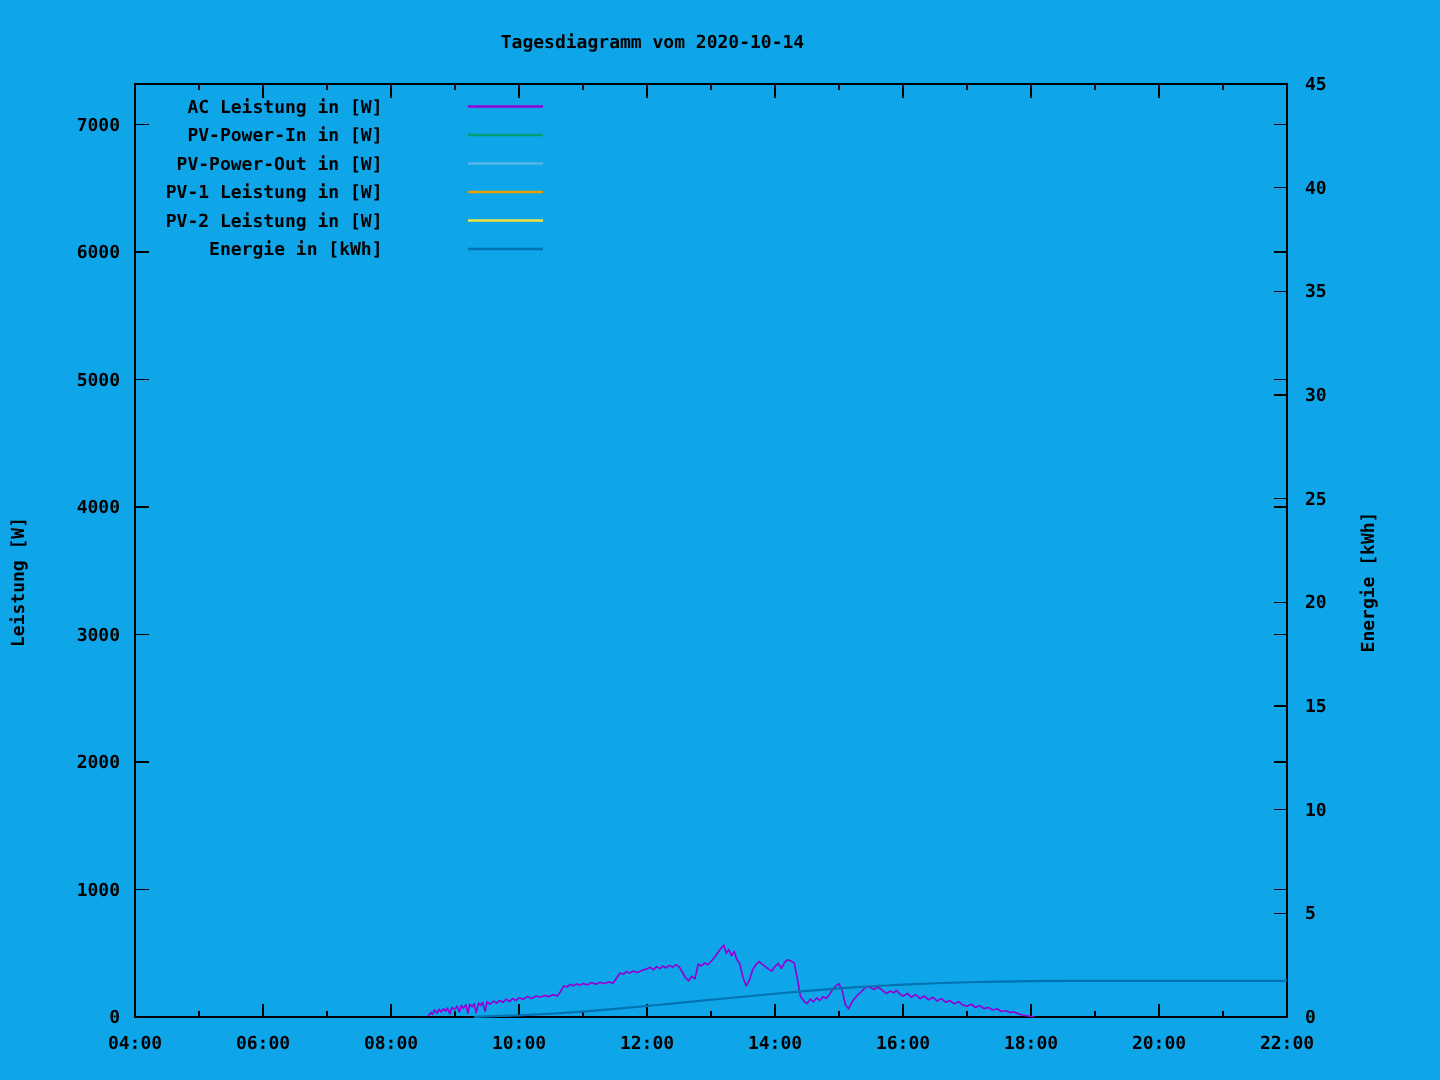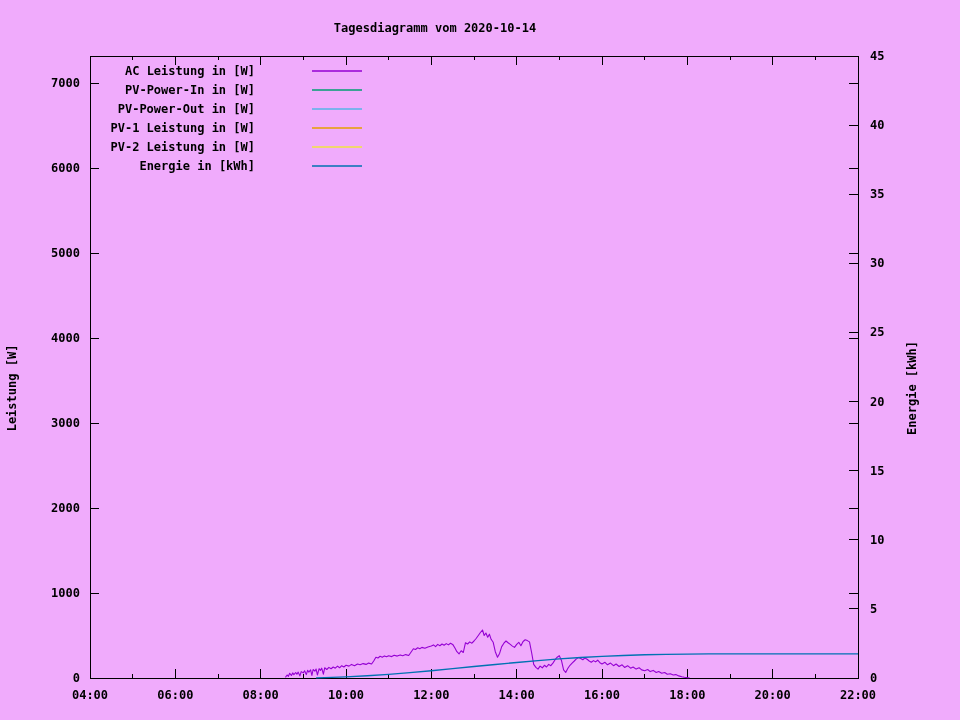--- a/index.html
+++ b/index.html
@@ -1,16 +1,16 @@
 <!DOCTYPE html>
 <html><head>
 <meta charset="utf-8">
 <style>
   html,body{margin:0;padding:0;background:#ffffff;}
-  .canvas{position:relative;width:960px;height:720px;background:#f0abfc;overflow:hidden;}
+  .canvas{position:relative;width:960px;height:720px;background:#0ea5e9;overflow:hidden;}
   svg text{font-family:"DejaVu Sans Mono","Liberation Mono",monospace;font-weight:bold;font-size:12px;fill:#000000;}
 </style>
 </head>
 <body>
 
 <div class="canvas">
   <svg id="plot" width="960" height="720" viewBox="0 0 960 720">
     <text x="435" y="32" text-anchor="middle">Tagesdiagramm vom 2020-10-14</text>
     <text x="16" y="388" text-anchor="middle" transform="rotate(-90 16 388)">Leistung [W]</text>
     <text x="916" y="388" text-anchor="middle" transform="rotate(-90 916 388)">Energie [kWh]</text>

